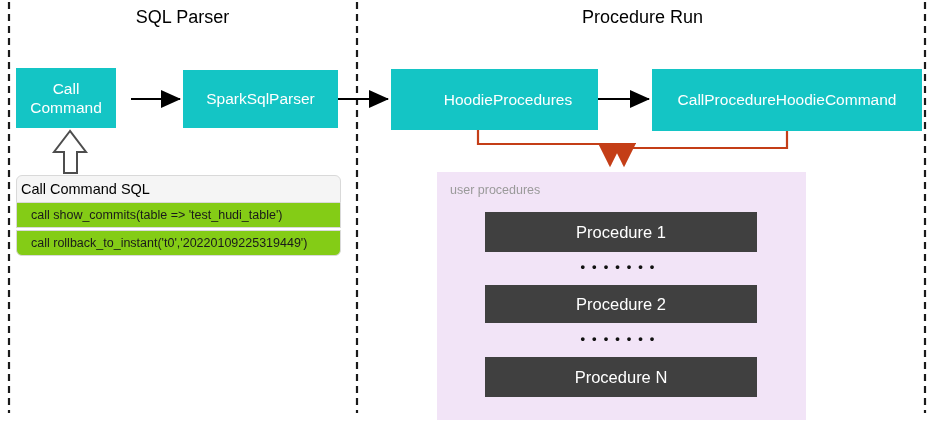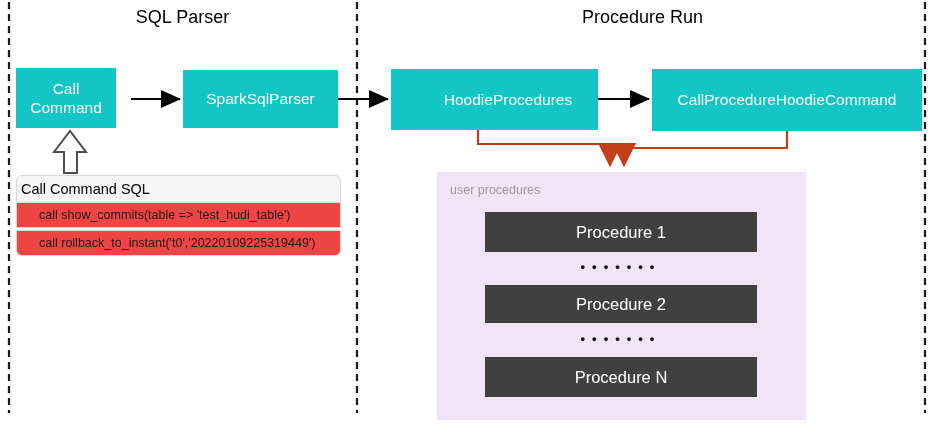--- a/index.html
+++ b/index.html
@@ -36,22 +36,22 @@
     font-size:13px;font-weight:700;letter-spacing:7px;white-space:nowrap;
   }
   .sql-table{
     position:absolute;left:16px;top:175px;width:325px;font-size:12.5px;color:#1a1a1a;
   }
   .sql-header{
     background:#f5f5f5;border:1px solid #d9d9d9;border-radius:6px 6px 0 0;
     padding:5px 4px;font-size:14.5px;color:#000;
   }
   .sql-row{
-    background:#ef4444;border:1px solid #d9d9d9;border-top:none;
-    padding:5px 22px;white-space:nowrap;
+    background:#84cc16;border:1px solid #d9d9d9;border-top:none;
+    padding:5px 14px;white-space:nowrap;
   }
   .sql-row:first-of-type{border-radius:0 0 0 0;}
   .sql-row:last-of-type{border-radius:0 0 6px 6px;margin-top:2px;border-top:1px solid #d9d9d9;}
   svg.overlay{position:absolute;left:0;top:0;pointer-events:none;}
 </style>
 </head>
 <body>
 
 <div id="stage">
 

